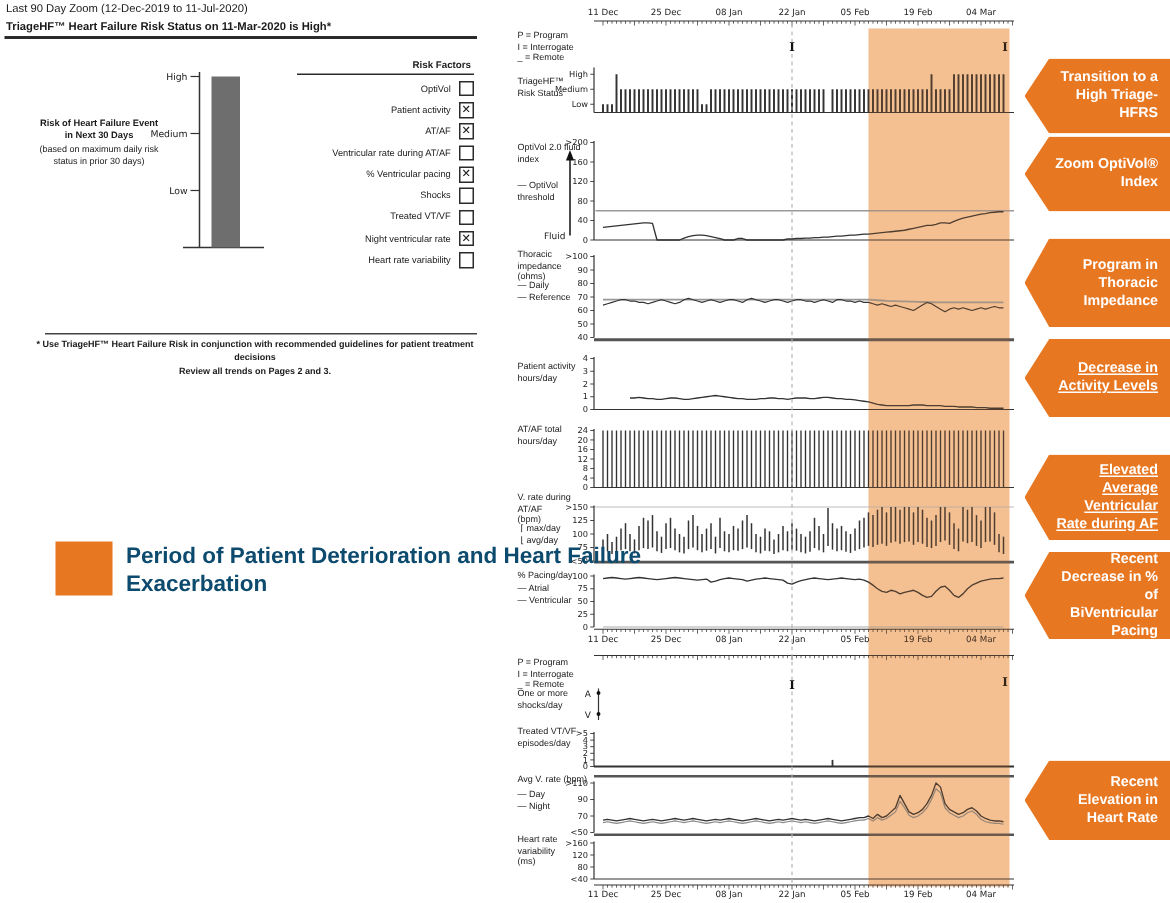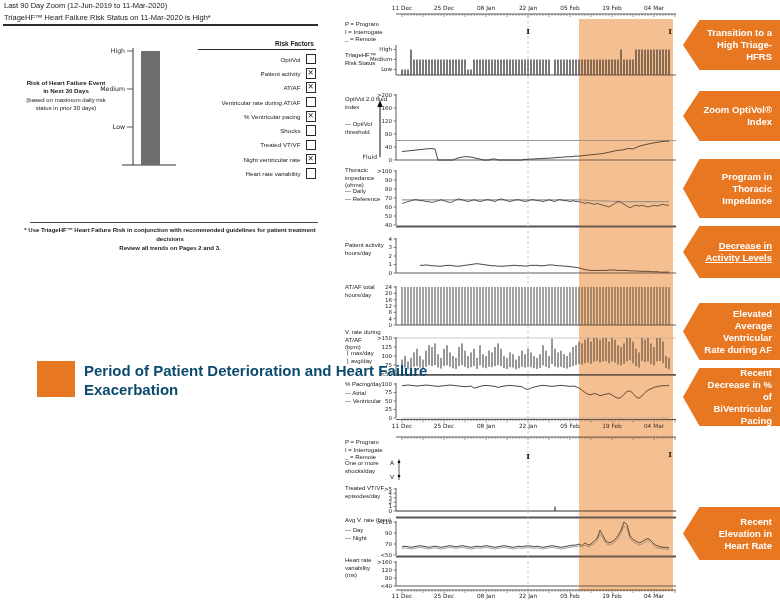--- a/index.html
+++ b/index.html
@@ -1,20 +1,20 @@
 <!DOCTYPE html>
 <html style="--accent: #E87722;"><head>
 <meta charset="utf-8">
 <style>
   html,body{margin:0;padding:0;background:#e9e9e9;}
   .page{position:relative;width:780px;height:602px;background:#fff;overflow:hidden;
         font-family:"Liberation Sans","DejaVu Sans",sans-serif;color:#1a1a1a;}
   .abs{position:absolute;}
   .t1{left:4px;top:1px;font-size:7.5px;}
-  .t2{left:4px;top:13px;font-size:7.5px;font-weight:normal;text-align:right;}
+  .t2{left:4px;top:13px;font-size:7.5px;font-weight:bold;text-align:right;}
   .hr1{left:3px;top:24px;width:315px;height:2px;background:#2b2b2b;}
   .desc-bold{left:10px;top:79px;width:112px;text-align:center;font-size:6.2px;font-weight:bold;white-space:pre-line;line-height:8px;}
   .desc-norm{left:10px;top:96px;width:112px;text-align:center;font-size:6px;white-space:pre-line;line-height:8px;}
   .rf-head{left:200px;top:40px;width:114px;text-align:right;font-size:6.5px;font-weight:bold;}
   .rf-line{left:198px;top:49px;width:118px;height:1px;background:#2b2b2b;}
   #rf-list{left:130px;top:52px;width:186px;}
   .rf-row{display:flex;align-items:center;justify-content:flex-end;height:14.3px;}
   .rf-label{font-size:6.2px;text-align:right;}
   .rf-box{width:8.5px;height:8.5px;border:1px solid #2b2b2b;margin-left:5px;font-size:7.5px;line-height:8.5px;text-align:center;color:#1a1a1a;}
   .sep{left:30px;top:222px;width:288px;height:1px;background:#444;}
@@ -849,21 +849,21 @@
       <text x="392" y="587.8" font-size="5.5" fill="#222" text-anchor="end" font-family="&quot;DejaVu Sans&quot;,sans-serif">&lt;40</text>
       <line x1="396" y1="586" x2="676" y2="586" stroke="#333" stroke-width="0.8"></line>
       <line x1="528" y1="16" x2="528" y2="590" stroke="#b5b5b5" stroke-width="0.8" stroke-dasharray="2.5,2.5"></line>
       <text x="528" y="34" font-size="8" fill="#111" text-anchor="middle" font-family="&quot;DejaVu Serif&quot;,serif" font-weight="bold">I</text>
       <text x="670" y="34" font-size="8" fill="#111" text-anchor="middle" font-family="&quot;DejaVu Serif&quot;,serif" font-weight="bold">I</text>
       <text x="528" y="459" font-size="8" fill="#111" text-anchor="middle" font-family="&quot;DejaVu Serif&quot;,serif" font-weight="bold">I</text>
       <text x="670" y="457" font-size="8" fill="#111" text-anchor="middle" font-family="&quot;DejaVu Serif&quot;,serif" font-weight="bold">I</text>
       <rect x="579" y="19" width="94" height="572" fill="rgba(232,119,34,0.16)"></rect>
     </svg>
 
-  <div class="abs t1">Last 90 Day Zoom (12-Jun-2019 to 11-Mar-2020)</div>
+  <div class="abs t1">Last 90 Day Zoom (12-Dec-2019 to 11-Jul-2020)</div>
   <div class="abs t2">TriageHF™ Heart Failure Risk Status on 11-Mar-2020 is High*</div>
   <div class="abs hr1"></div>
 
   <div class="abs desc-bold">Risk of Heart Failure Event
 in Next 30 Days</div>
   <div class="abs desc-norm">(based on maximum daily risk
 status in prior 30 days)</div>
 
   <div class="abs rf-head">Risk Factors</div>
   <div class="abs rf-line"></div>
@@ -943,21 +943,21 @@
 shocks/day</div>
   <div class="abs cl" style="left:345px;top:485px">Treated VT/VF
 episodes/day</div>
   <div class="abs cl" style="left:345px;top:517px">Avg V. rate (bpm)</div>
   <div class="abs cl" style="left:345px;top:527px">—  Day
 —  Night</div>
   <div class="abs cl" style="left:345px;top:557px">Heart rate variability
 (ms)</div>
 
   <div id="callouts">
-      <div class="callout" style="left: 683px; width: 97px; top: 20px; height: 50px;">Transition to a High Triage-HFRS</div>
+      <div class="callout" style="left: 683px; width: 97px; top: 39px; height: 50px;">Transition to a High Triage-HFRS</div>
       <div class="callout" style="left: 683px; width: 97px; top: 91px; height: 50px;">Zoom OptiVol® Index</div>
       <div class="callout" style="left: 683px; width: 97px; top: 159px; height: 59px;">Program in Thoracic Impedance</div>
       <div class="callout" style="left: 683px; width: 97px; top: 226px; height: 52px; text-decoration: underline;">Decrease in Activity Levels</div>
-      <div class="callout" style="left: 683px; width: 97px; top: 303px; height: 57px;">Elevated Average Ventricular Rate during AF</div>
+      <div class="callout" style="left: 683px; width: 97px; top: 303px; height: 57px; text-decoration: underline;">Elevated Average Ventricular Rate during AF</div>
       <div class="callout" style="left: 683px; width: 97px; top: 368px; height: 58px;">Recent Decrease in % of BiVentricular Pacing</div>
       <div class="callout" style="left: 683px; width: 97px; top: 507px; height: 53px;">Recent Elevation in Heart Rate</div>
     </div>
 </div>
 
 </body></html>

